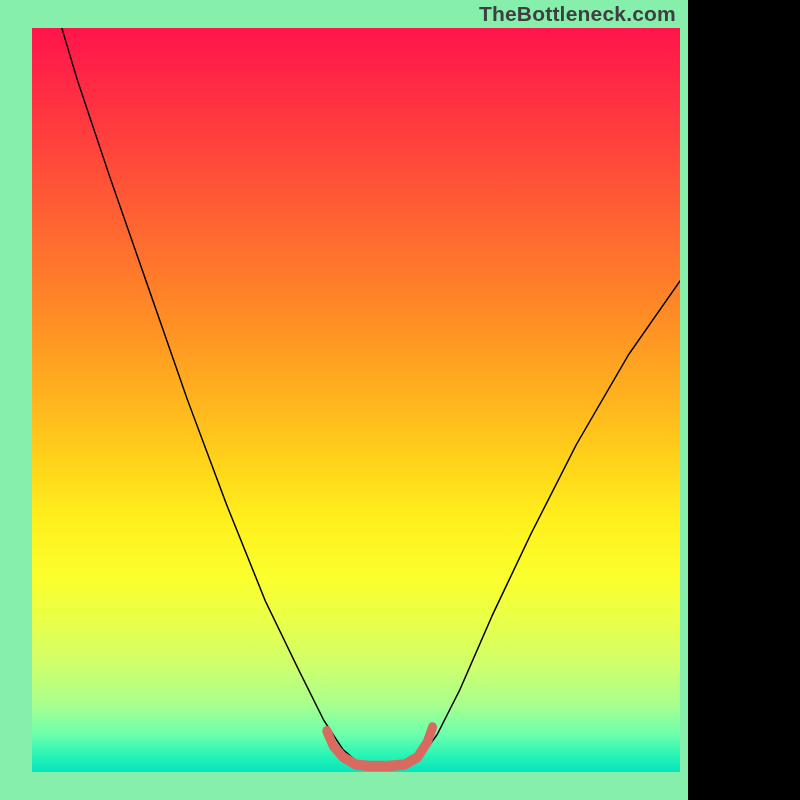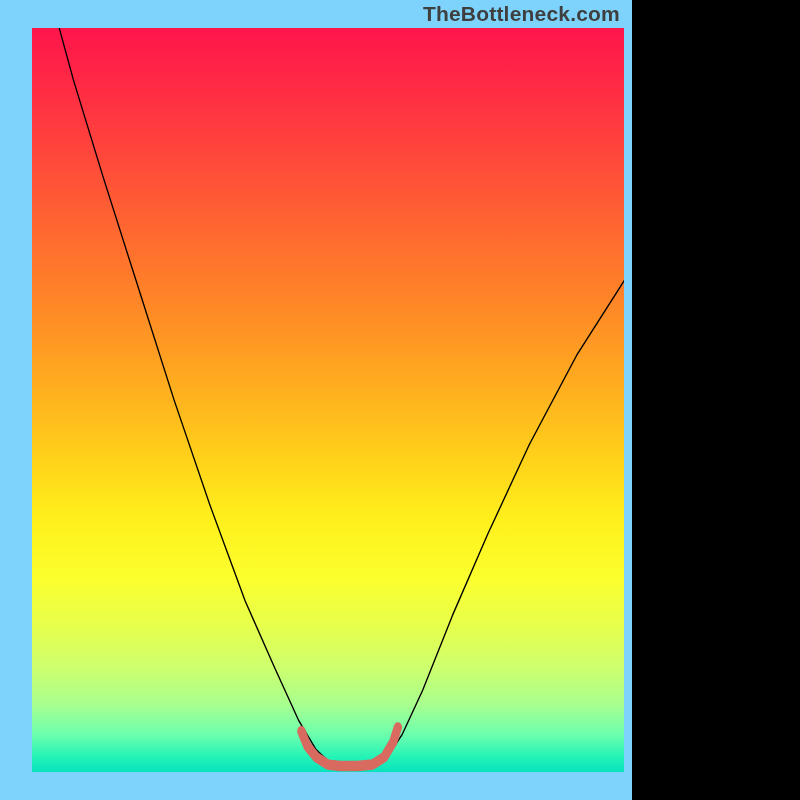--- a/index.html
+++ b/index.html
@@ -6,23 +6,23 @@
     margin: 0;
     padding: 0;
     width: 800px;
     height: 800px;
     background: #000;
     overflow: hidden;
     font-family: Arial, Helvetica, sans-serif;
   }
   .frame {
     position: relative;
-    width: 632px;
+    width: 688px;
     height: 800px;
-    background: #7dd3fc;
+    background: #86efac;
   }
   .watermark {
     position: absolute;
     top: 2px;
     right: 12px;
     color: #3f3f3f;
     font-size: 21px;
     font-weight: 600;
     letter-spacing: 0.2px;
     z-index: 10;

